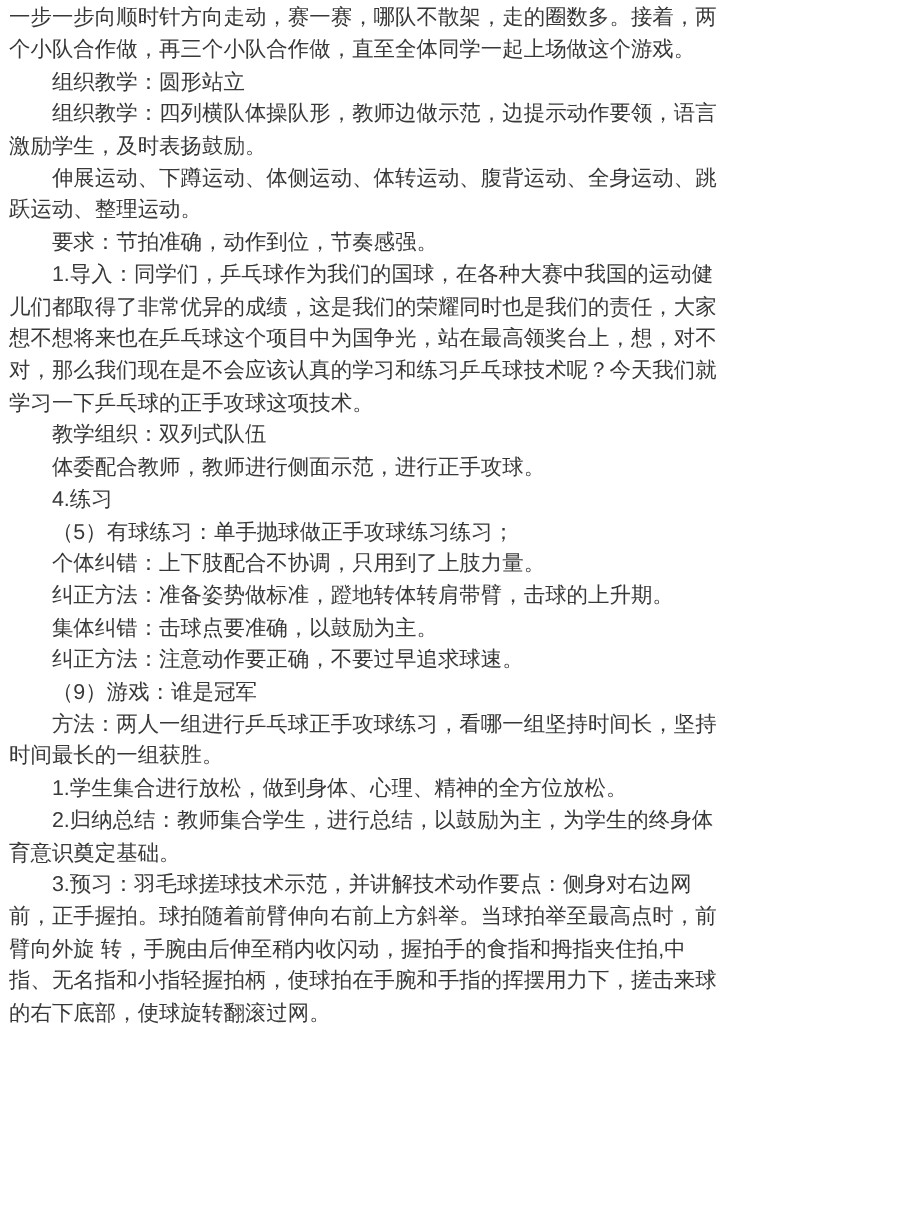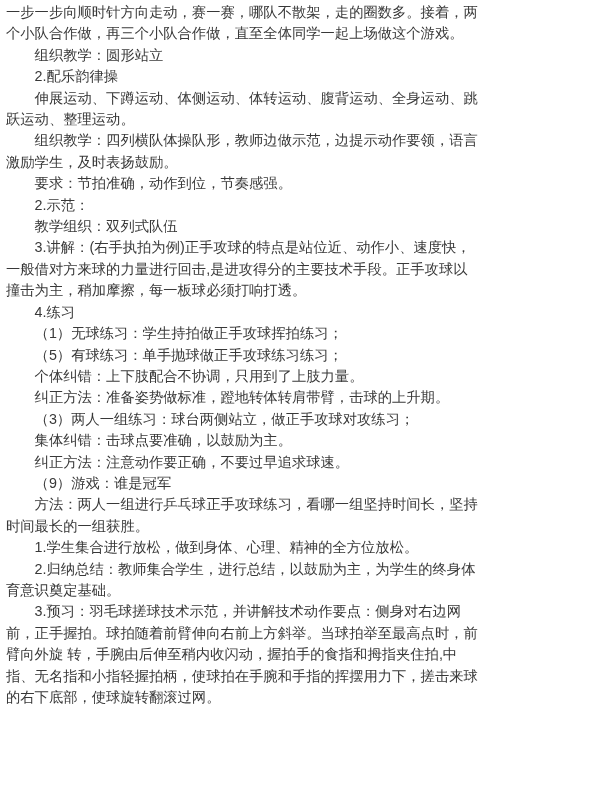--- a/index.html
+++ b/index.html
@@ -31,33 +31,30 @@
   .para.indent {
     text-indent: 2em;
   }
 </style>
 </head>
 <body>
 
 <div class="page">
   <p class="para">一步一步向顺时针方向走动，赛一赛，哪队不散架，走的圈数多。接着，两个小队合作做，再三个小队合作做，直至全体同学一起上场做这个游戏。</p>
   <p class="para indent">组织教学：圆形站立</p>
-  <p class="para indent">2.配乐韵律操</p>
+  <p class="para indent">组织教学：四列横队体操队形，教师边做示范，边提示动作要领，语言激励学生，及时表扬鼓励。</p>
   <p class="para indent">伸展运动、下蹲运动、体侧运动、体转运动、腹背运动、全身运动、跳跃运动、整理运动。</p>
-  <p class="para indent">组织教学：四列横队体操队形，教师边做示范，边提示动作要领，语言激励学生，及时表扬鼓励。</p>
   <p class="para indent">要求：节拍准确，动作到位，节奏感强。</p>
-  <p class="para indent">2.示范：</p>
+  <p class="para indent">1.导入：同学们，乒乓球作为我们的国球，在各种大赛中我国的运动健儿们都取得了非常优异的成绩，这是我们的荣耀同时也是我们的责任，大家想不想将来也在乒乓球这个项目中为国争光，站在最高领奖台上，想，对不对，那么我们现在是不会应该认真的学习和练习乒乓球技术呢？今天我们就学习一下乒乓球的正手攻球这项技术。</p>
   <p class="para indent">教学组织：双列式队伍</p>
-  <p class="para indent">3.讲解：(右手执拍为例)正手攻球的特点是站位近、动作小、速度快，一般借对方来球的力量进行回击,是进攻得分的主要技术手段。正手攻球以撞击为主，稍加摩擦，每一板球必须打响打透。</p>
+  <p class="para indent">体委配合教师，教师进行侧面示范，进行正手攻球。</p>
   <p class="para indent">4.练习</p>
-  <p class="para indent">（1）无球练习：学生持拍做正手攻球挥拍练习；</p>
   <p class="para indent">（5）有球练习：单手抛球做正手攻球练习练习；</p>
   <p class="para indent">个体纠错：上下肢配合不协调，只用到了上肢力量。</p>
   <p class="para indent">纠正方法：准备姿势做标准，蹬地转体转肩带臂，击球的上升期。</p>
-  <p class="para indent">（3）两人一组练习：球台两侧站立，做正手攻球对攻练习；</p>
   <p class="para indent">集体纠错：击球点要准确，以鼓励为主。</p>
   <p class="para indent">纠正方法：注意动作要正确，不要过早追求球速。</p>
   <p class="para indent">（9）游戏：谁是冠军</p>
   <p class="para indent">方法：两人一组进行乒乓球正手攻球练习，看哪一组坚持时间长，坚持时间最长的一组获胜。</p>
   <p class="para indent">1.学生集合进行放松，做到身体、心理、精神的全方位放松。</p>
   <p class="para indent">2.归纳总结：教师集合学生，进行总结，以鼓励为主，为学生的终身体育意识奠定基础。</p>
   <p class="para indent">3.预习：羽毛球搓球技术示范，并讲解技术动作要点：侧身对右边网前，正手握拍。球拍随着前臂伸向右前上方斜举。当球拍举至最高点时，前臂向外旋 转，手腕由后伸至稍内收闪动，握拍手的食指和拇指夹住拍,中指、无名指和小指轻握拍柄，使球拍在手腕和手指的挥摆用力下，搓击来球的右下底部，使球旋转翻滚过网。</p>
 </div>
 
 </body></html>

